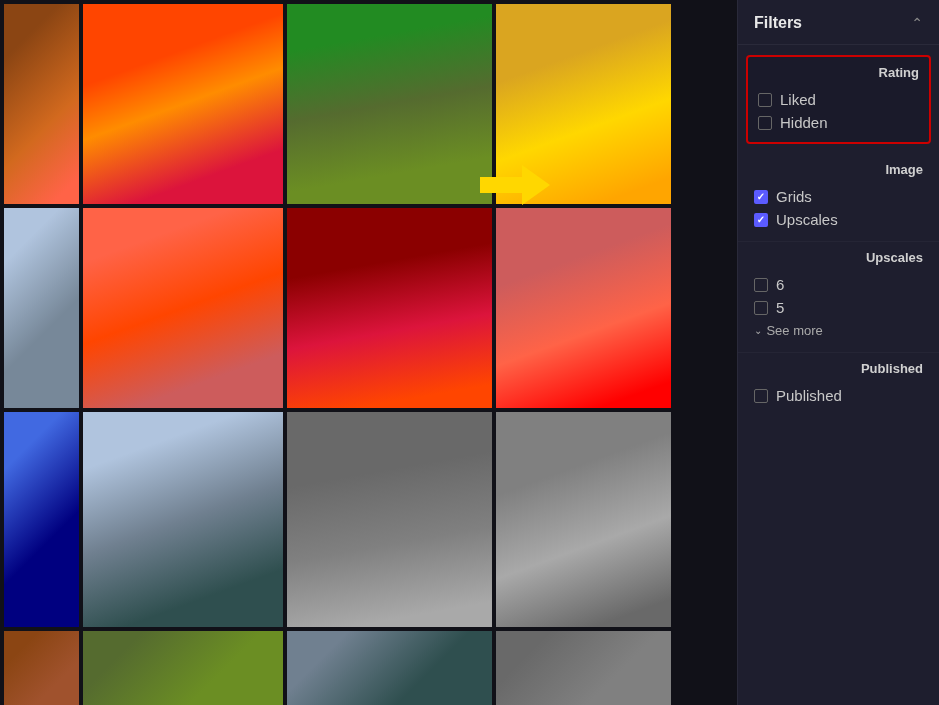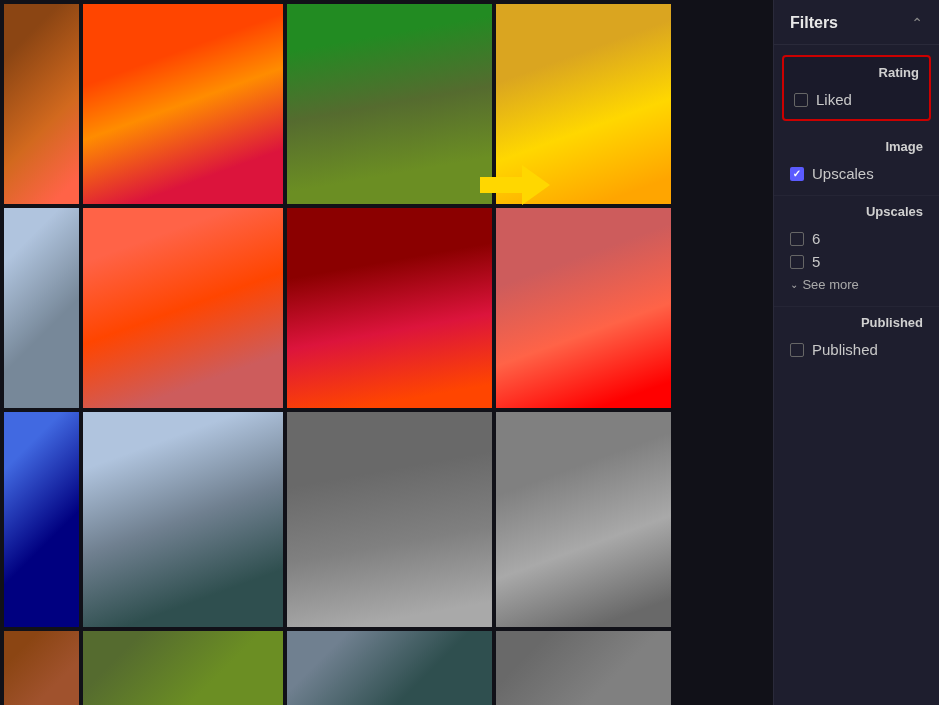--- a/index.html
+++ b/index.html
@@ -64,21 +64,21 @@
 
     .arrow-shape {
       width: 70px;
       height: 40px;
       background: #FFD700;
       clip-path: polygon(0 30%, 60% 30%, 60% 0%, 100% 50%, 60% 100%, 60% 70%, 0 70%);
     }
 
     
     .sidebar {
-      width: 166px;
+      width: 202px;
       background: #1e1e2e;
       border-left: 1px solid #2a2a3a;
       overflow-y: auto;
       padding: 0;
     }
 
     .sidebar::-webkit-scrollbar {
       width: 4px;
     }
     .sidebar::-webkit-scrollbar-track {
@@ -232,25 +232,33 @@
 
   <div class="rating-section">
     <div class="section-label">Rating</div>
 
     <label class="checkbox-item">
       <span class="unchecked-box"></span>
       <span class="checkbox-label">Liked</span>
     </label>
 
 
+    <label class="checkbox-item">
+      <span class="unchecked-box"></span>
+      <span class="checkbox-label">Hidden</span>
+    </label>
   </div>
 
   <div class="filter-section">
     <div class="section-label">Image</div>
 
+    <label class="checkbox-item">
+      <span class="checked-box"></span>
+      <span class="checkbox-label">Grids</span>
+    </label>
 
     <label class="checkbox-item">
       <span class="checked-box"></span>
       <span class="checkbox-label">Upscales</span>
     </label>
   </div>
 
 
   <div class="filter-section">
     <div class="section-label">Upscales</div>

